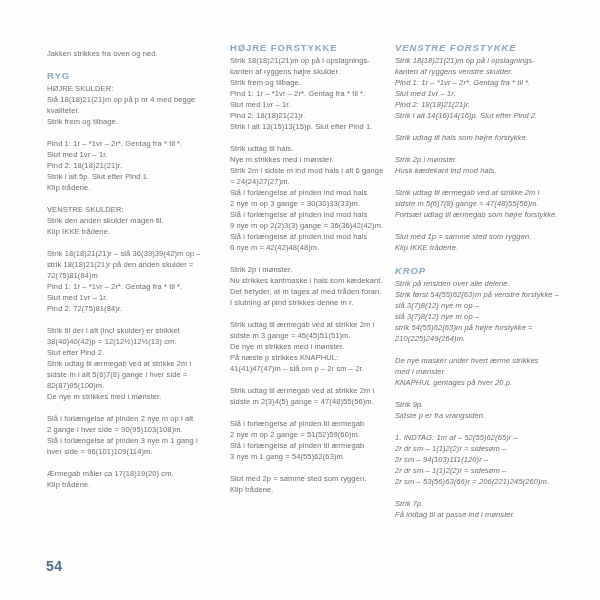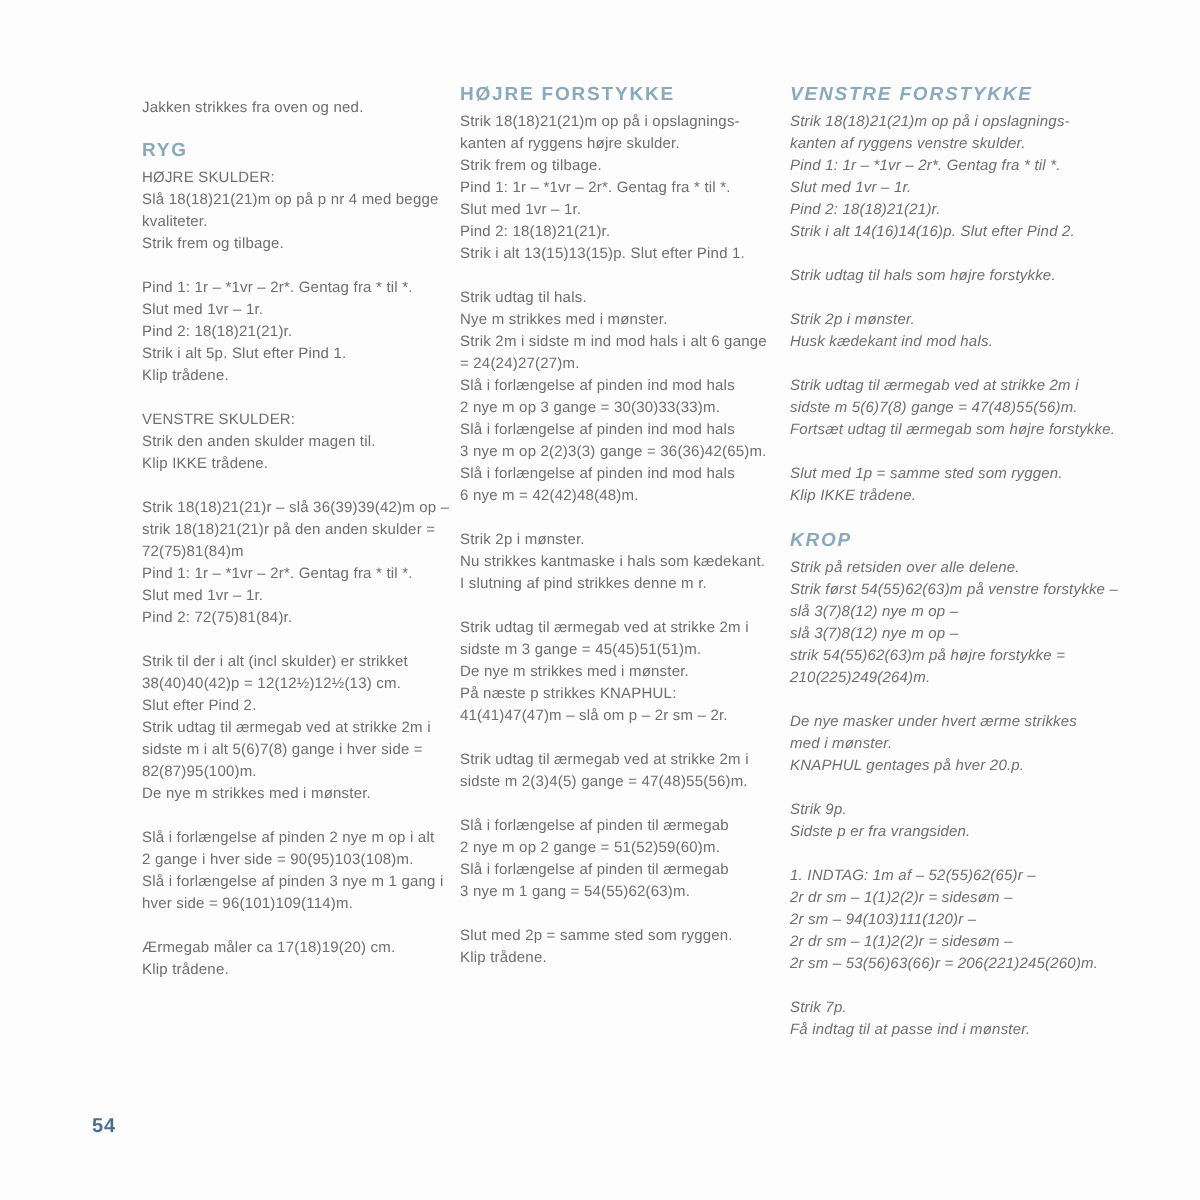--- a/index.html
+++ b/index.html
@@ -17,41 +17,41 @@
     height: 600px;
     background: var(--background, #fdfdfd);
   }
   .col {
     position: absolute;
     top: 42px;
     color: var(--body, #6e6e6e);
     font-size: 7.5px;
     line-height: 11px;
   }
-  .col-0 { left: 47px;  width: 180px; top: 48px; margin-left: 24px; }
+  .col-0 { left: 47px;  width: 180px; top: 48px; }
   .col-1 { left: 230px; width: 163px; }
   .col-2 { left: 395px; width: 172px; font-style: italic; }
   .para { margin: 0 0 11px 0; }
   .line { white-space: nowrap; letter-spacing: 0.1px; }
   .heading {
     color: var(--heading, #89a9bc);
     font-size: 9.5px;
     font-weight: bold;
     letter-spacing: 0.9px;
     line-height: 12px;
     margin: 0 0 1px 0;
     white-space: nowrap;
   }
   .extra-gap { margin-top: 12px; }
   .page-number {
     position: absolute;
     left: 46px;
     top: 558px;
     color: var(--page_number, #4c6d90);
-    font-size: 10px;
+    font-size: 14px;
     font-weight: bold;
     letter-spacing: 0.5px;
   }
 </style>
 </head>
 <body>
 
 <div class="page">
   <div class="col col-0">
       <div class="para">
@@ -116,27 +116,28 @@
         <div class="line">Strik i alt 13(15)13(15)p. Slut efter Pind 1.</div>
       </div>
       <div class="para">
         <div class="line">Strik udtag til hals.</div>
         <div class="line">Nye m strikkes med i mønster.</div>
         <div class="line">Strik 2m i sidste m ind mod hals i alt 6 gange</div>
         <div class="line">= 24(24)27(27)m.</div>
         <div class="line">Slå i forlængelse af pinden ind mod hals</div>
         <div class="line">2 nye m op 3 gange = 30(30)33(33)m.</div>
         <div class="line">Slå i forlængelse af pinden ind mod hals</div>
-        <div class="line">3 nye m op 2(2)3(3) gange = 36(36)42(65)m.</div>
+        <div class="line">9 nye m op 2(2)3(3) gange = 36(36)42(42)m.</div>
         <div class="line">Slå i forlængelse af pinden ind mod hals</div>
         <div class="line">6 nye m = 42(42)48(48)m.</div>
       </div>
       <div class="para">
         <div class="line">Strik 2p i mønster.</div>
         <div class="line">Nu strikkes kantmaske i hals som kædekant.</div>
+        <div class="line">Det betyder, at m tages af med tråden foran.</div>
         <div class="line">I slutning af pind strikkes denne m r.</div>
       </div>
       <div class="para">
         <div class="line">Strik udtag til ærmegab ved at strikke 2m i</div>
         <div class="line">sidste m 3 gange = 45(45)51(51)m.</div>
         <div class="line">De nye m strikkes med i mønster.</div>
         <div class="line">På næste p strikkes KNAPHUL:</div>
         <div class="line">41(41)47(47)m – slå om p – 2r sm – 2r.</div>
       </div>
       <div class="para">

